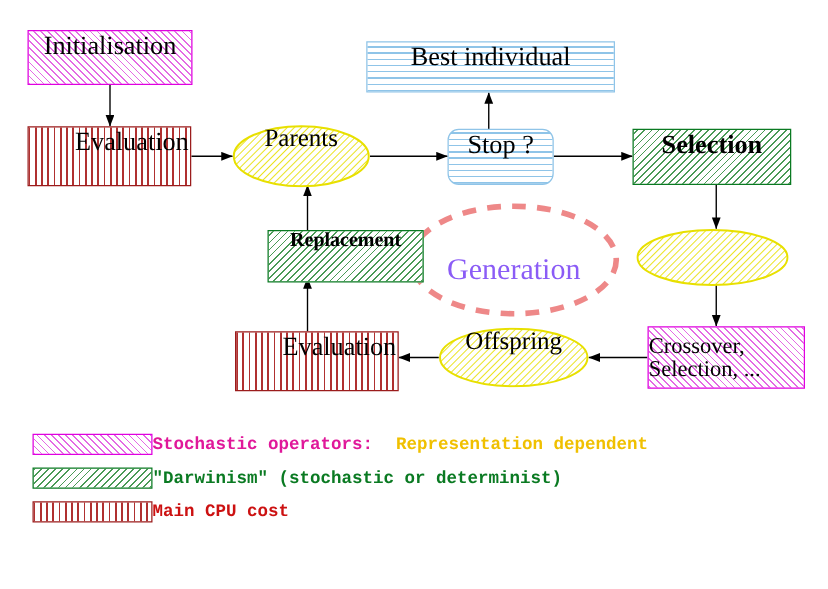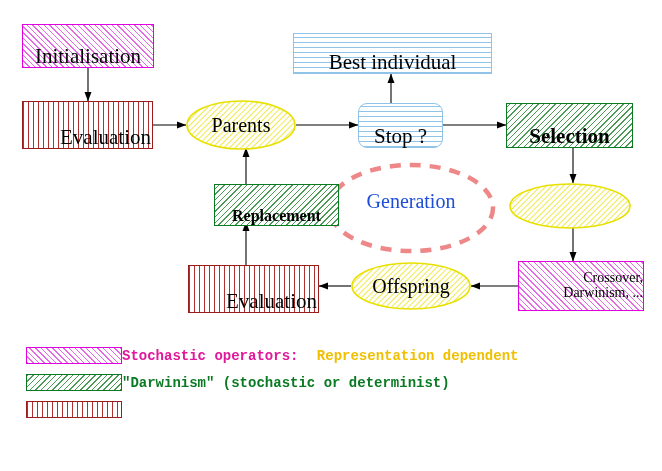--- a/index.html
+++ b/index.html
@@ -14,21 +14,21 @@
   }
   #canvas {
     position: absolute;
     left: 0; top: 0;
     width: 662px; height: 471px;
   }
   .node {
     position: absolute;
     box-sizing: border-box;
     display: flex;
-    align-items: flex-end;
+    align-items: flex-start;
     justify-content: center;
     text-align: center;
     color: #000000;
     line-height: 1.05;
     z-index: 5;
   }
   .node span { position: relative; z-index: 2; }
 
   
   .fill-magenta {
@@ -56,21 +56,20 @@
     background-image: repeating-linear-gradient(
         0deg, #8fc4e8 0px, #8fc4e8 1px, #ffffff 1px, #ffffff 5px);
     border: 1.5px solid #8fc4e8;
   }
   .rounded { border-radius: 9px; }
 
   
   .ellipse {
     position: absolute;
     display: flex;
-    align-items: center;
     justify-content: center;
     text-align: center;
     color: #000;
     z-index: 5;
   }
   .ellipse > span { position: relative; z-index: 2; }
   .ellipse > svg { position: absolute; left: 0; top: 0; z-index: 1; }
 
   
   #legend { position: absolute; left: 0; top: 0; width: 662px; height: 471px; }
@@ -169,23 +168,23 @@
     <defs>
       <pattern id="ph-yellow-2" width="4" height="4" patternUnits="userSpaceOnUse" patternTransform="rotate(45)">
         <rect width="4" height="4" fill="#ffffff"></rect>
         <line x1="0" y1="0" x2="0" y2="4" stroke="#e8e000" stroke-width="1.4"></line>
       </pattern>
     </defs>
     <ellipse cx="61" cy="23" rx="60" ry="22" fill="url(#ph-yellow-2)" stroke="#e8e000" stroke-width="1.6"></ellipse>
   </svg>
 </div>
 
-<div class="node fill-magenta" style="left:518px; top:261px; width:126px; height:50px; font-size:14px; flex-direction:column;">
+<div class="node fill-magenta" style="left:518px; top:261px; width:126px; height:50px; font-size:18px; flex-direction:column;">
   <span>Crossover,</span>
-  <span>Darwinism, ...</span>
+  <span>Selection, ...</span>
 </div>
 
 <div class="ellipse" style="left:351px; top:262px; width:120px; height:48px; font-size:20px;">
   <svg width="120" height="48" viewBox="0 0 120 48" xmlns="http://www.w3.org/2000/svg">
     <defs>
       <pattern id="ph-yellow-3" width="4" height="4" patternUnits="userSpaceOnUse" patternTransform="rotate(45)">
         <rect width="4" height="4" fill="#ffffff"></rect>
         <line x1="0" y1="0" x2="0" y2="4" stroke="#e8e000" stroke-width="1.4"></line>
       </pattern>
     </defs>
@@ -195,21 +194,21 @@
 </div>
 
 <div class="node fill-red" style="left:188px; top:265px; width:131px; height:48px; font-size:21px;">
   <span>Evaluation</span>
 </div>
 
 <div class="node fill-green" style="left:186px; top:184px; width:125px; height:42px; font-size:16px;margin-left:28px;">
   <span>Replacement</span>
 </div>
 
-<div class="node" style="left:341px; top:180px; width:140px; height:32px; font-size:20px; color:#1d4ed8; border:none; background:none;">
+<div class="node" style="left:341px; top:204px; width:140px; height:32px; font-size:24px; color:#8b5cf6; border:none; background:none;">
   <span>Generation</span>
 </div>
 
 <div id="legend">
 
   <div class="legend-row" style="left:26px; top:347px;">
     <div class="swatch fill-magenta"></div>
     <div class="legend-text">
       <span class="c-magenta">Stochastic operators:</span>
       <span class="alt c-gold" style="margin-left:10px;">Representation dependent</span>
@@ -218,16 +217,19 @@
 
   <div class="legend-row" style="left:26px; top:374px;">
     <div class="swatch fill-green"></div>
     <div class="legend-text">
       <span class="c-green">"Darwinism" (stochastic or determinist)</span>
     </div>
   </div>
 
   <div class="legend-row" style="left:26px; top:401px;">
     <div class="swatch fill-red"></div>
+    <div class="legend-text">
+      <span class="c-red">Main CPU cost</span>
+    </div>
   </div>
 
 
 </div>
 
 </body></html>

